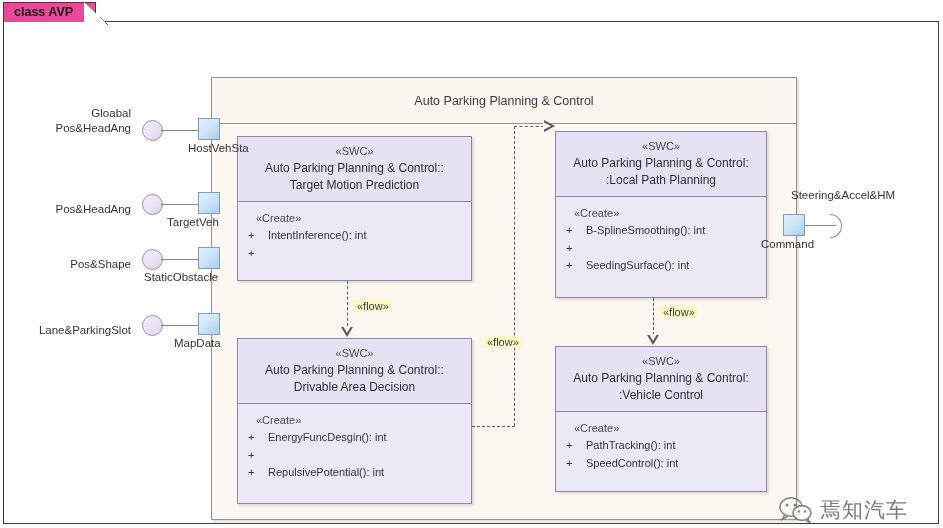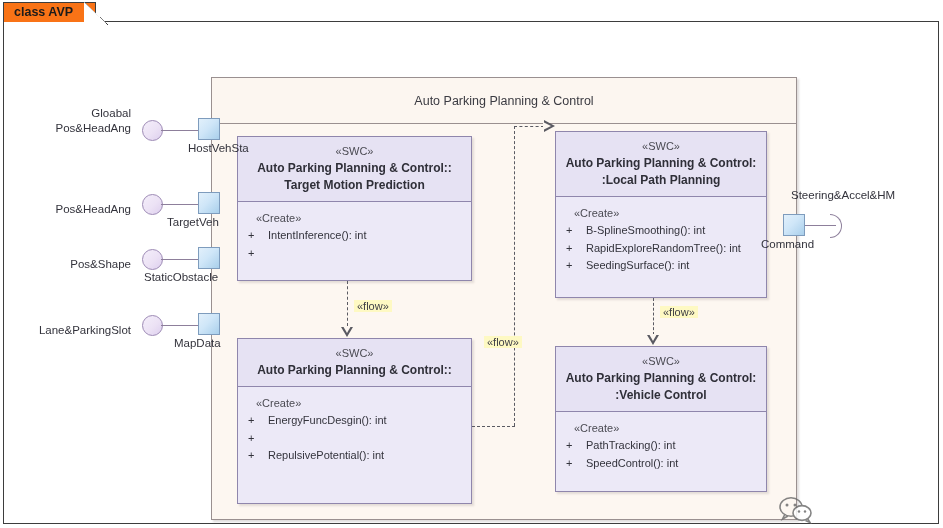--- a/index.html
+++ b/index.html
@@ -3,21 +3,21 @@
 <meta charset="utf-8">
 <style>
   html,body{margin:0;padding:0;background:#ffffff;}
   body{width:943px;height:528px;position:relative;overflow:hidden;
        font-family:"Liberation Sans","DejaVu Sans",sans-serif;color:#3a3a42;}
 
   
   #frame{position:absolute;left:3px;top:21px;width:936px;height:503px;
          border:1px solid #3d3d3d;background:#ffffff;box-sizing:border-box;}
   #title-tab{position:absolute;left:3px;top:2px;height:20px;
-             background:#f97316;border:1px solid #3d3d3d;border-bottom:none;
+             background:#ec4899;border:1px solid #3d3d3d;border-bottom:none;
              box-sizing:border-box;padding:0 22px 0 10px;
              font-size:12.5px;font-weight:bold;color:#1b1b1b;
              line-height:19px;white-space:nowrap;z-index:6;}
   #title-tab:after{content:"";position:absolute;right:-11px;top:-1px;
              width:0;height:0;border-style:solid;border-width:21px 0 0 22px;
              border-color:transparent transparent transparent #ffffff;}
   #title-tab:before{content:"";position:absolute;right:-13px;top:-1px;
              width:24px;height:23px;
              background:linear-gradient(to bottom left,transparent 49.3%,#3d3d3d 49.3%,#3d3d3d 51.4%,transparent 51.4%);}
 
@@ -29,21 +29,21 @@
              background:#fcf6f0;border-bottom:1px solid #9a9090;
              display:flex;align-items:center;justify-content:center;
              font-size:12.5px;color:#3b3b42;box-sizing:border-box;}
 
   
   .swc{position:absolute;background:#ece9f7;border:1px solid #8f86ac;
        box-sizing:border-box;box-shadow:1.5px 1.5px 2px rgba(150,140,135,.25);}
   .swc-head{background:#e6e2f3;border-bottom:1px solid #8f86ac;
        padding:7px 6px 8px;text-align:center;}
   .stereo{font-size:11px;color:#4a4a52;line-height:15px;}
-  .cls-name{font-size:12px;font-weight:bold;color:#2f2f38;line-height:16px;margin-top:1px;}
+  .cls-name{font-size:12px;font-weight:normal;color:#2f2f38;line-height:16px;margin-top:1px;}
   .swc-body{padding:8px 16px 9px 10px;}
   .create{font-size:11px;color:#4a4a52;line-height:17px;padding-left:8px;}
   .op{font-size:11px;color:#33333c;line-height:17.5px;display:flex;}
   .op .vis{width:20px;display:inline-block;color:#33333c;}
 
   
   .port{position:absolute;width:22px;height:22px;box-sizing:border-box;
         border:1px solid #7e9cbd;
         background:linear-gradient(135deg,#e2f0fb 0%,#cfe6f8 45%,#a9cfeb 100%);}
   .port-label{position:absolute;font-size:11.5px;color:#33333c;white-space:nowrap;}
@@ -147,33 +147,33 @@
         <div class="cls-name">:Local Path Planning</div>
       </div>
       <div class="swc-body">
         <div class="create">«Create»</div>
         <div class="op">
           <span class="vis">+</span>
           <span>B-SplineSmoothing(): int</span>
         </div>
         <div class="op">
           <span class="vis">+</span>
-          <span>RapidExploreRandomTree(): int</span>
         </div>
         <div class="op">
           <span class="vis">+</span>
           <span>SeedingSurface(): int</span>
         </div>
       </div>
     </div>
 
     <div class="swc" style="left:25px;top:260px;width:235px;height:166px;">
       <div class="swc-head">
         <div class="stereo">«SWC»</div>
         <div class="cls-name">Auto Parking Planning &amp; Control::</div>
+        <div class="cls-name">Drivable Area Decision</div>
       </div>
       <div class="swc-body">
         <div class="create">«Create»</div>
         <div class="op">
           <span class="vis">+</span>
           <span>EnergyFuncDesgin(): int</span>
         </div>
         <div class="op">
           <span class="vis">+</span>
         </div>
@@ -240,15 +240,16 @@
     <svg width="34" height="28" viewBox="0 0 34 28">
       <ellipse cx="12" cy="11" rx="11" ry="9.2" fill="none" stroke="#6a6a6a" stroke-width="1.6"></ellipse>
       <path d="M6 18 L3.5 23 L9 20" fill="none" stroke="#6a6a6a" stroke-width="1.6"></path>
       <circle cx="8" cy="9" r="1.5" fill="#6a6a6a"></circle>
       <circle cx="16" cy="9" r="1.5" fill="#6a6a6a"></circle>
       <ellipse cx="23" cy="17" rx="9" ry="7.4" fill="#ffffff" stroke="#6a6a6a" stroke-width="1.6"></ellipse>
       <path d="M28.5 22.5 L31 26.5 L26.5 24.5" fill="none" stroke="#6a6a6a" stroke-width="1.6"></path>
       <circle cx="20" cy="15.5" r="1.2" fill="#6a6a6a"></circle>
       <circle cx="26" cy="15.5" r="1.2" fill="#6a6a6a"></circle>
     </svg>
+    <span id="wm-text">焉知汽车</span>
   </div>
 
 </div>
 
 </body></html>

